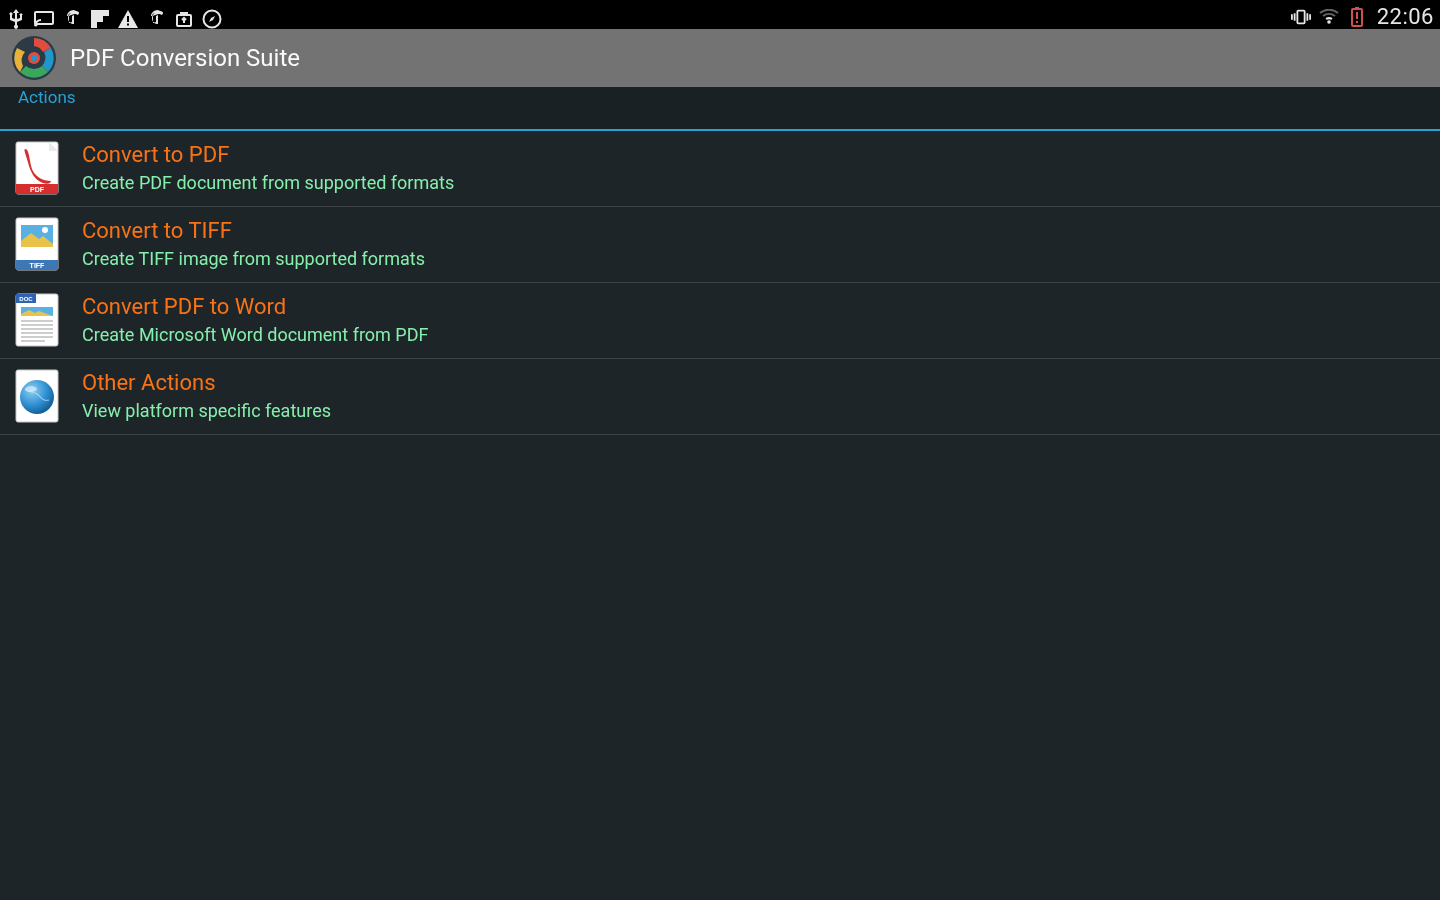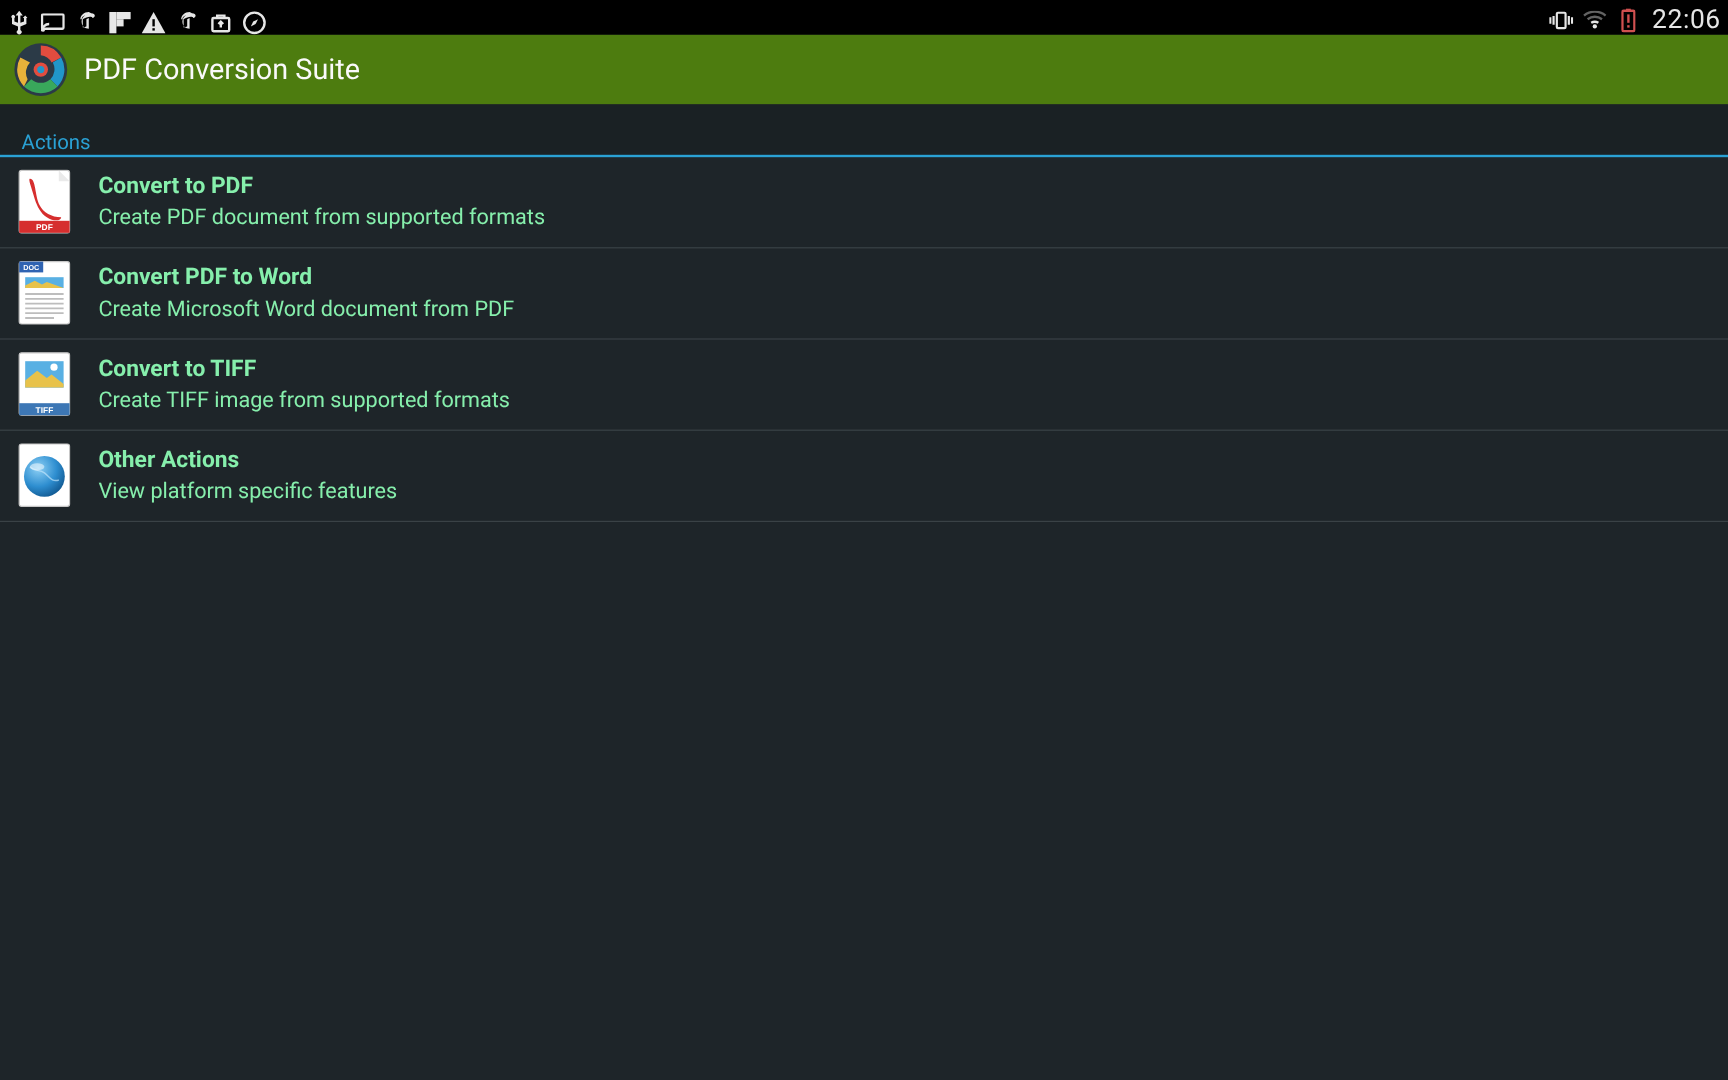--- a/index.html
+++ b/index.html
@@ -38,21 +38,21 @@
   .status-right .clock {
     font-size: 22px;
     letter-spacing: 0.5px;
     font-weight: 400;
     margin-left: 2px;
   }
 
   
   .app-bar {
     height: 58px;
-    background: #4d7c0f;
+    background: #737373;
     display: flex;
     align-items: center;
     padding-left: 10px;
     gap: 12px;
   }
   .app-title {
     font-size: 24px;
     font-weight: 400;
     color: #fafafa;
   }
@@ -60,21 +60,21 @@
     width: 48px; height: 48px;
     display: inline-flex; align-items: center; justify-content: center;
   }
 
   
   .section-header {
     height: 44px;
     background: #1a2124;
     border-bottom: 2px solid #2aa1d4;
     display: flex;
-    align-items: flex-end;
+    align-items: flex-start;
     padding-left: 18px;
     font-size: 17px;
     color: #2aa1d4;
   }
 
   
   .list {
     display: flex;
     flex-direction: column;
   }
@@ -90,24 +90,23 @@
     width: 46px; height: 56px;
     display: inline-flex; align-items: center; justify-content: center;
     flex: 0 0 auto;
   }
   .item-text {
     display: flex;
     flex-direction: column;
     gap: 4px;
   }
   .item-title {
-    color: #86efac;
-    font-size: 19px;
+    color: #f97316;
+    font-size: 22px;
     line-height: 1.2;
-    font-weight: bold;
   }
   .item-sub {
     color: #86efac;
     font-size: 18px;
     line-height: 1.2;
   }
 
   
   svg { display: block; }
 </style>
@@ -227,20 +226,37 @@
     <div class="item-text">
       <span class="item-title">Convert to PDF</span>
       <span class="item-sub">Create PDF document from supported formats</span>
     </div>
   </div>
 
   <div class="list-item">
     <span class="item-icon">
       <svg width="44" height="54" viewBox="0 0 44 54">
         <rect x="1" y="1" width="42" height="52" rx="2" fill="#fff" stroke="#c7c7c7"></rect>
+        <rect x="6" y="8" width="32" height="22" fill="#59b0e3"></rect>
+        <path d="M6 24l10-8 8 6 4-3 10 8v3H6z" fill="#e8c24a"></path>
+        <circle cx="30" cy="13" r="3" fill="#fff"></circle>
+        <rect x="1" y="43" width="42" height="10" fill="#3d77b5"></rect>
+        <text x="22" y="51" font-size="7" font-family="Arial" fill="#fff" text-anchor="middle" font-weight="bold">TIFF</text>
+      </svg>
+    </span>
+    <div class="item-text">
+      <span class="item-title">Convert to TIFF</span>
+      <span class="item-sub">Create TIFF image from supported formats</span>
+    </div>
+  </div>
+
+  <div class="list-item">
+    <span class="item-icon">
+      <svg width="44" height="54" viewBox="0 0 44 54">
+        <rect x="1" y="1" width="42" height="52" rx="2" fill="#fff" stroke="#c7c7c7"></rect>
         <rect x="1" y="1" width="20" height="9" fill="#2f63b2"></rect>
         <text x="11" y="8" font-size="6" font-family="Arial" fill="#fff" text-anchor="middle" font-weight="bold">DOC</text>
         <rect x="6" y="14" width="32" height="9" fill="#59b0e3"></rect>
         <path d="M6 21l8-4 6 3 4-2 14 5H6z" fill="#e8c24a"></path>
         <line x1="6" y1="28" x2="38" y2="28" stroke="#bdbdbd" stroke-width="1.5"></line>
         <line x1="6" y1="32" x2="38" y2="32" stroke="#bdbdbd" stroke-width="1.5"></line>
         <line x1="6" y1="36" x2="38" y2="36" stroke="#bdbdbd" stroke-width="1.5"></line>
         <line x1="6" y1="40" x2="38" y2="40" stroke="#bdbdbd" stroke-width="1.5"></line>
         <line x1="6" y1="44" x2="38" y2="44" stroke="#bdbdbd" stroke-width="1.5"></line>
         <line x1="6" y1="48" x2="30" y2="48" stroke="#bdbdbd" stroke-width="1.5"></line>
@@ -249,37 +265,20 @@
     <div class="item-text">
       <span class="item-title">Convert PDF to Word</span>
       <span class="item-sub">Create Microsoft Word document from PDF</span>
     </div>
   </div>
 
   <div class="list-item">
     <span class="item-icon">
       <svg width="44" height="54" viewBox="0 0 44 54">
         <rect x="1" y="1" width="42" height="52" rx="2" fill="#fff" stroke="#c7c7c7"></rect>
-        <rect x="6" y="8" width="32" height="22" fill="#59b0e3"></rect>
-        <path d="M6 24l10-8 8 6 4-3 10 8v3H6z" fill="#e8c24a"></path>
-        <circle cx="30" cy="13" r="3" fill="#fff"></circle>
-        <rect x="1" y="43" width="42" height="10" fill="#3d77b5"></rect>
-        <text x="22" y="51" font-size="7" font-family="Arial" fill="#fff" text-anchor="middle" font-weight="bold">TIFF</text>
-      </svg>
-    </span>
-    <div class="item-text">
-      <span class="item-title">Convert to TIFF</span>
-      <span class="item-sub">Create TIFF image from supported formats</span>
-    </div>
-  </div>
-
-  <div class="list-item">
-    <span class="item-icon">
-      <svg width="44" height="54" viewBox="0 0 44 54">
-        <rect x="1" y="1" width="42" height="52" rx="2" fill="#fff" stroke="#c7c7c7"></rect>
         <defs>
           <radialGradient id="gg" cx="35%" cy="30%" r="75%">
             <stop offset="0%" stop-color="#8ed0f5"></stop>
             <stop offset="60%" stop-color="#2e8ed0"></stop>
             <stop offset="100%" stop-color="#125a93"></stop>
           </radialGradient>
         </defs>
         <circle cx="22" cy="28" r="17" fill="url(#gg)"></circle>
         <path d="M10 20c3 4 8 2 12 5s6 8 12 6" fill="none" stroke="#bfe4fb" stroke-width="1.2" opacity="0.7"></path>
         <ellipse cx="16" cy="20" rx="6" ry="3" fill="#fff" opacity="0.5"></ellipse>

